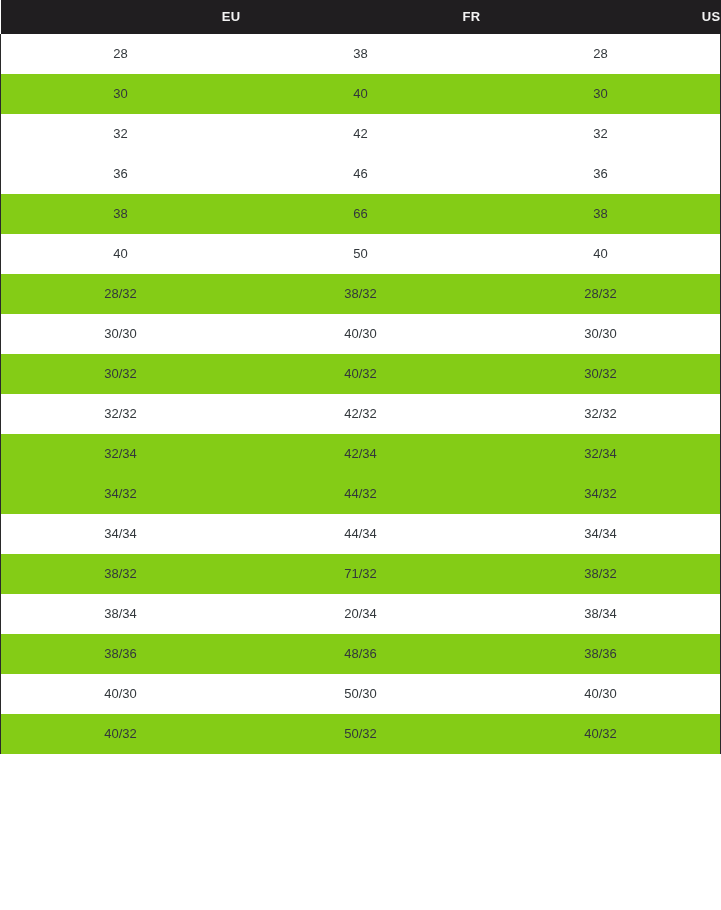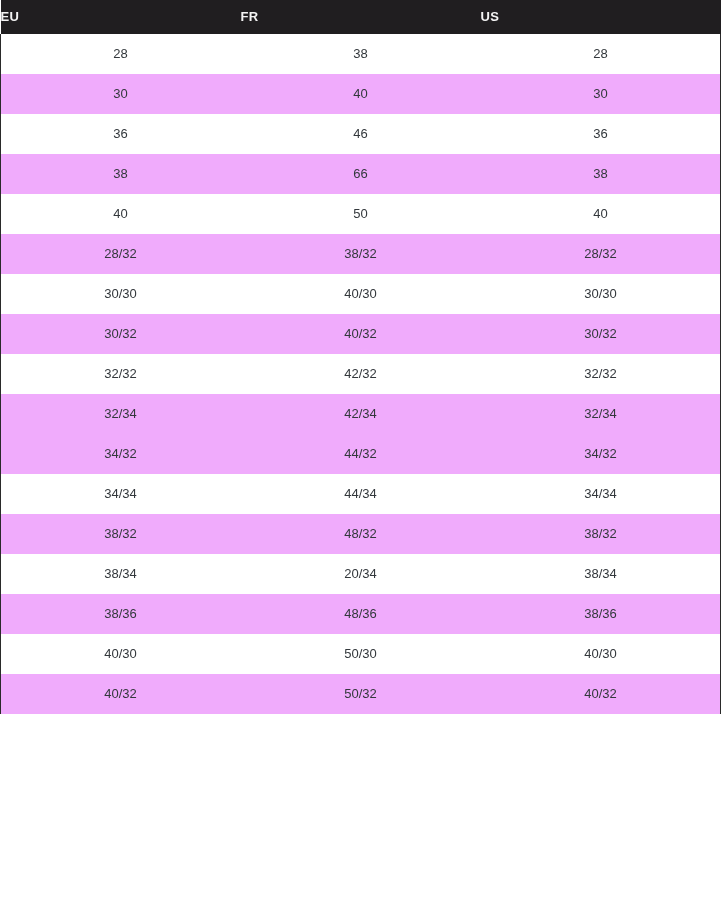--- a/index.html
+++ b/index.html
@@ -35,29 +35,29 @@
   }
   thead th {
     color: #f3f3f3;
     font-size: 13px;
     font-weight: 700;
     letter-spacing: 0.3px;
     height: 34px;
     line-height: 34px;
     padding: 0;
     margin: 0;
-    text-align: left;
+    text-align: right;
     vertical-align: middle;
     border: 0;
   }
   tbody tr {
     height: 40px;
   }
   tbody tr.row-odd  { background: #ffffff; }
-  tbody tr.row-even { background: #f0abfc; }
+  tbody tr.row-even { background: #84cc16; }
 
   tbody td {
     color: #33383c;
     font-size: 13px;
     font-weight: 400;
     text-align: center;
     vertical-align: middle;
     height: 40px;
     line-height: 40px;
     padding: 0;
@@ -90,20 +90,25 @@
     <tbody id="table-body">
         <tr class="row-odd">
           <td class="first-col">28</td>
           <td>38</td>
           <td class="last-col">28</td>
         </tr>
         <tr class="row-even">
           <td class="first-col">30</td>
           <td>40</td>
           <td class="last-col">30</td>
+        </tr>
+        <tr class="row-odd">
+          <td class="first-col">32</td>
+          <td>42</td>
+          <td class="last-col">32</td>
         </tr>
         <tr class="row-odd">
           <td class="first-col">36</td>
           <td>46</td>
           <td class="last-col">36</td>
         </tr>
         <tr class="row-even">
           <td class="first-col">38</td>
           <td>66</td>
           <td class="last-col">38</td>
@@ -143,21 +148,21 @@
           <td>44/32</td>
           <td class="last-col">34/32</td>
         </tr>
         <tr class="row-odd">
           <td class="first-col">34/34</td>
           <td>44/34</td>
           <td class="last-col">34/34</td>
         </tr>
         <tr class="row-even">
           <td class="first-col">38/32</td>
-          <td>48/32</td>
+          <td>71/32</td>
           <td class="last-col">38/32</td>
         </tr>
         <tr class="row-odd">
           <td class="first-col">38/34</td>
           <td>20/34</td>
           <td class="last-col">38/34</td>
         </tr>
         <tr class="row-even">
           <td class="first-col">38/36</td>
           <td>48/36</td>

